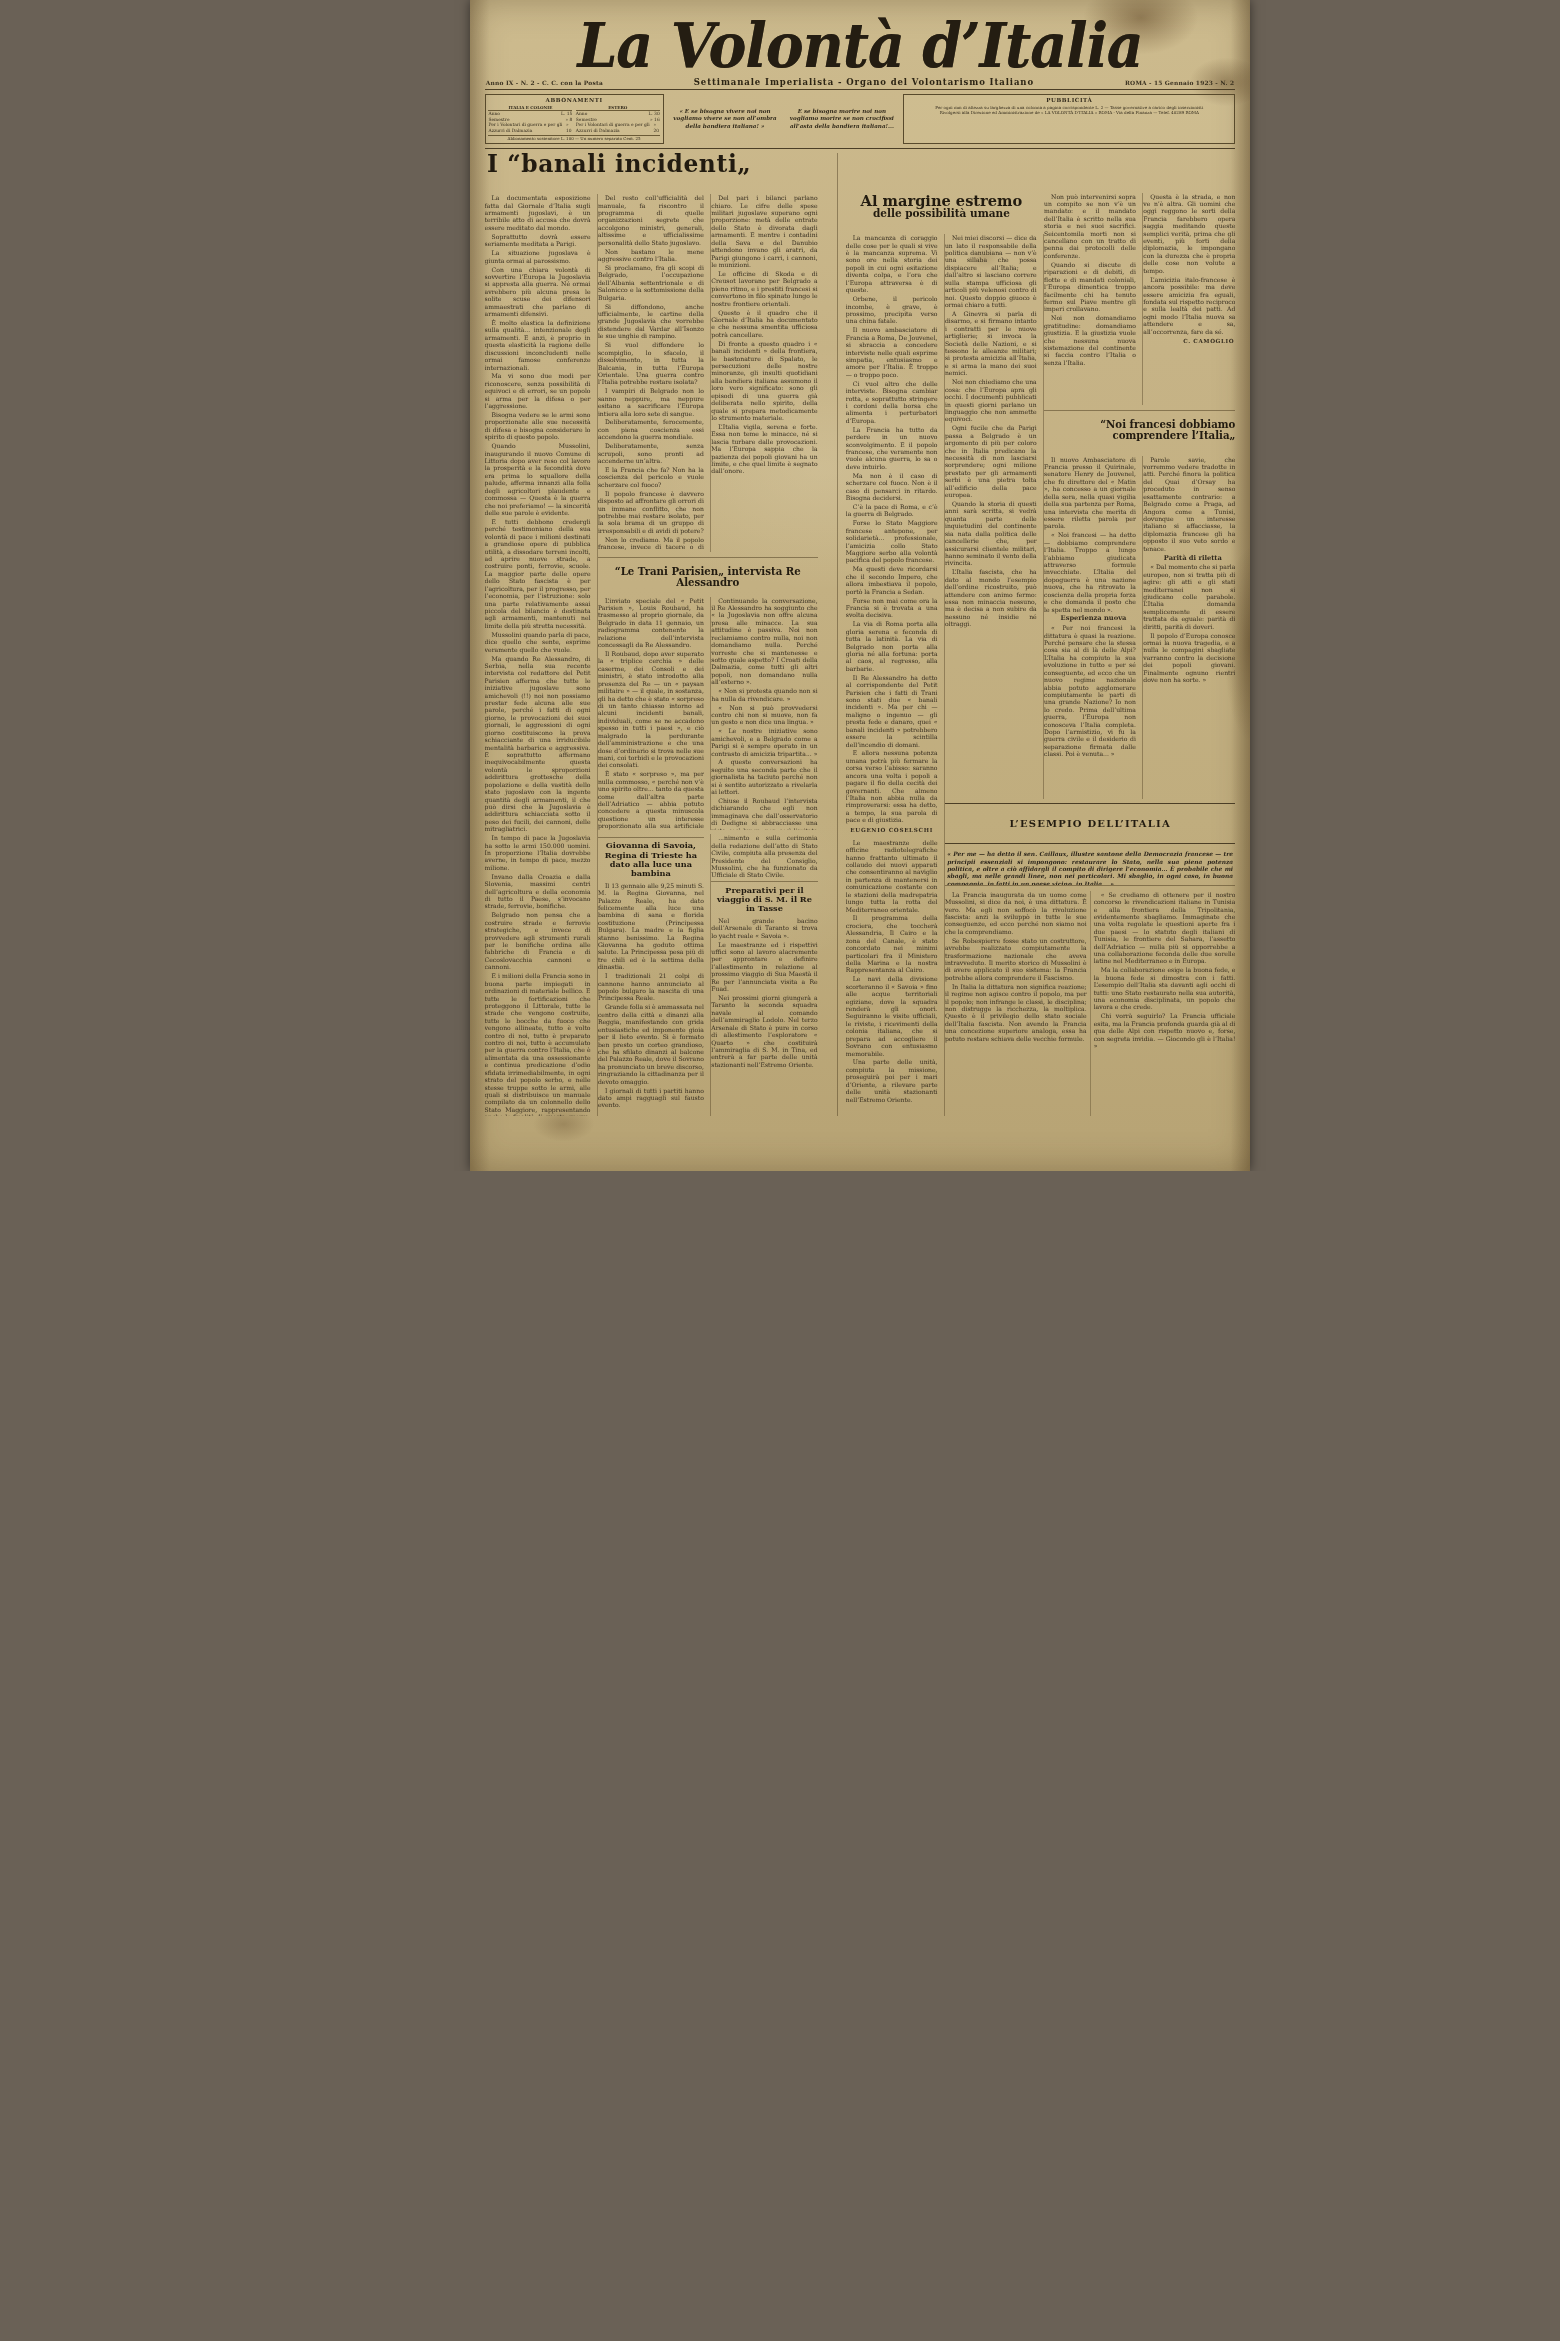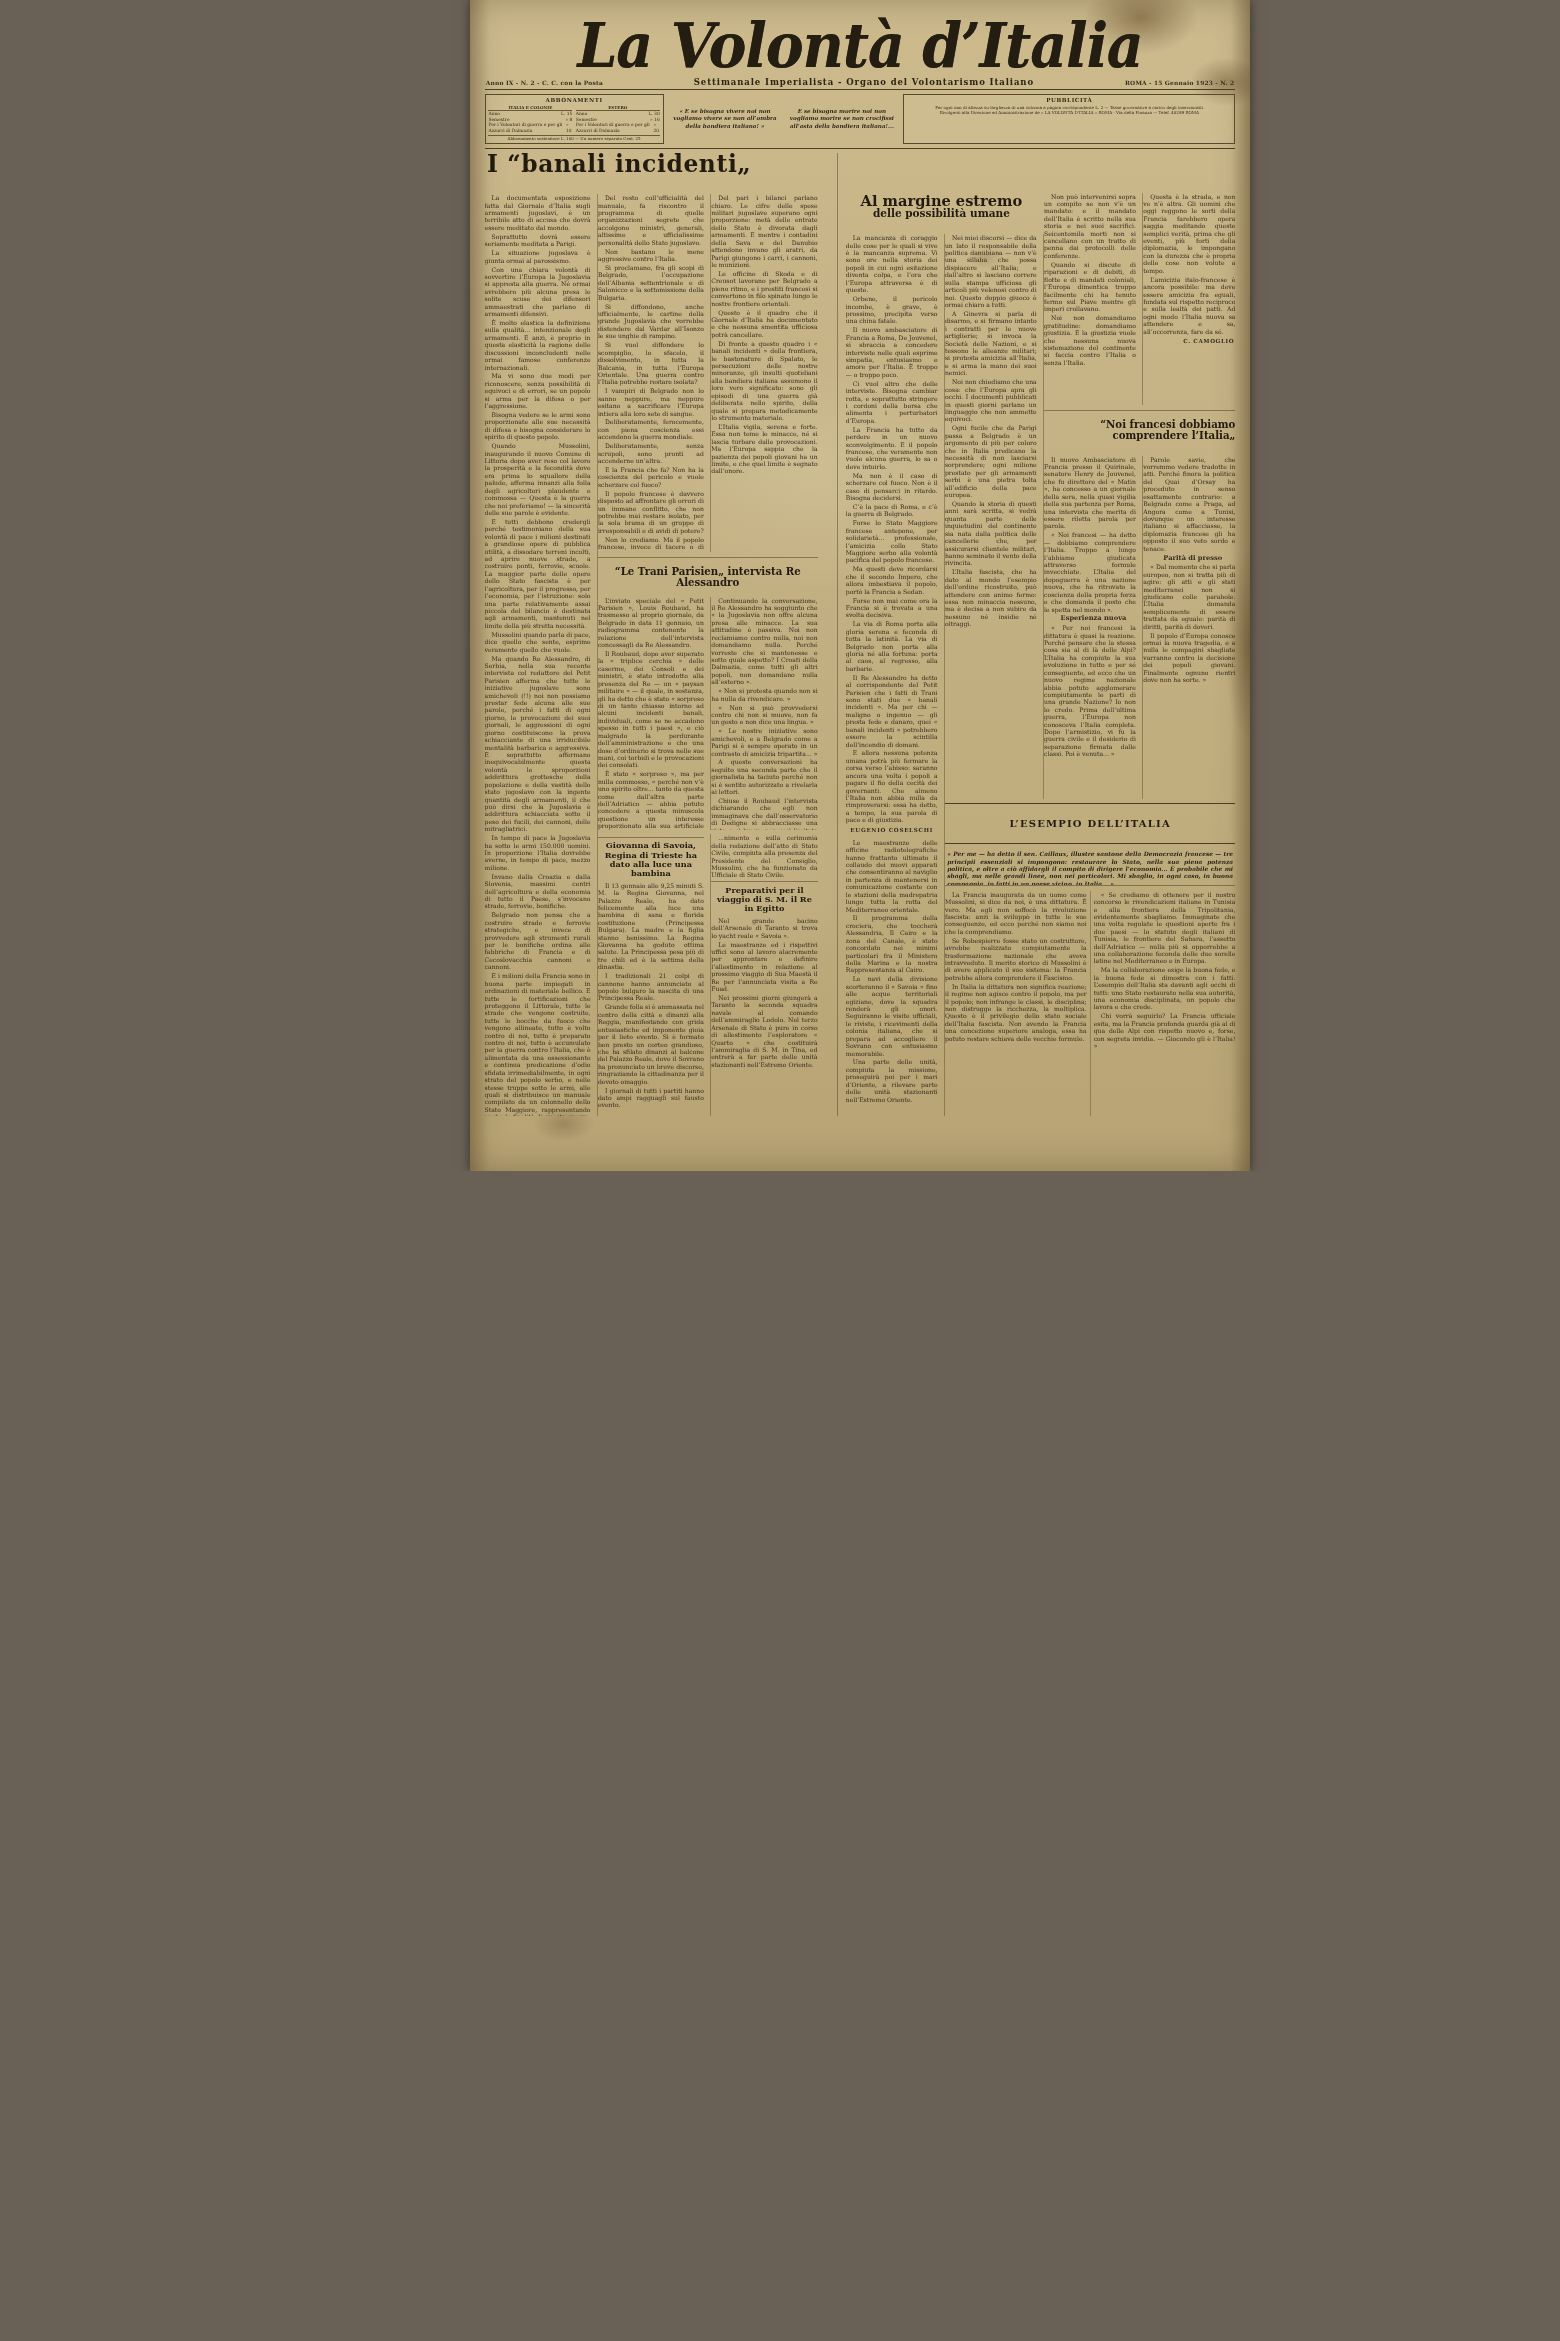--- a/index.html
+++ b/index.html
@@ -242,21 +242,21 @@
               <p>I tradizionali 21 colpi di cannone hanno annunciato al popolo bulgaro la nascita di una Principessa Reale.</p>
               <p>Grande folla si è ammassata nel centro della città e dinanzi alla Reggia, manifestando con grida entusiastiche ed imponente gioia per il lieto evento. Si è formato ben presto un corteo grandioso, che ha sfilato dinanzi al balcone del Palazzo Reale, dove il Sovrano ha pronunciato un breve discorso, ringraziando la cittadinanza per il devoto omaggio.</p>
               <p>I giornali di tutti i partiti hanno dato ampi ragguagli sul fausto evento.</p>
             </div>
         </div>
 
         <div class="txt prep">
           <div>
               <p>...nimento e sulla cerimonia della redazione dell’atto di Stato Civile, compiuta alla presenza del Presidente del Consiglio, Mussolini, che ha funzionato da Ufficiale di Stato Civile.</p>
             </div>
-          <div class="minihead">Preparativi per il viaggio di S. M. il Re in Egitto</div>
+          <div class="minihead">Preparativi per il viaggio di S. M. il Re in Tasse</div>
           <div>
               <p>Nel grande bacino dell’Arsenale di Taranto si trova lo yacht reale « Savoia ».</p>
               <p>Le maestranze ed i rispettivi uffici sono al lavoro alacremente per approntare e definire l’allestimento in relazione al prossimo viaggio di Sua Maestà il Re per l’annunciata visita a Re Fuad.</p>
               <p>Nei prossimi giorni giungerà a Taranto la seconda squadra navale al comando dell’ammiraglio Lodolo. Nel terzo Arsenale di Stato è pure in corso di allestimento l’esploratore « Quarto » che costituirà l’ammiraglia di S. M. in Tina, ed entrerà a far parte delle unità stazionanti nell’Estremo Oriente.</p>
             </div>
         </div>
       </div>
 
       <div class="right-grid">
         <div class="head-margine">
@@ -322,21 +322,21 @@
           <p class="subhead">Esperienza nuova</p>
           <div>
               <p>« Per noi francesi la dittatura è quasi la reazione. Perché pensare che la stessa cosa sia al di là delle Alpi? L’Italia ha compiuto la sua evoluzione in tutto e per sé conseguente, ed ecco che un nuovo regime nazionale abbia potuto agglomerare compiutamente le parti di una grande Nazione? Io non lo credo. Prima dell’ultima guerra, l’Europa non conosceva l’Italia completa. Dopo l’armistizio, vi fu la guerra civile e il desiderio di separazione firmata dalle classi. Poi è venuta... »</p>
             </div>
         </div>
 
         <div class="txt noi-c2">
           <div>
               <p>Parole savie, che vorremmo vedere tradotte in atti. Perché finora la politica del Quai d’Orsay ha proceduto in senso esattamente contrario: a Belgrado come a Praga, ad Angora come a Tunisi, dovunque un interesse italiano si affacciasse, la diplomazia francese gli ha opposto il suo veto sordo e tenace.</p>
             </div>
-          <p class="subhead">Parità di presso</p>
+          <p class="subhead">Parità di riletta</p>
           <div>
               <p>« Dal momento che si parla europeo, non si tratta più di agire: gli atti e gli stati mediterranei non si giudicano colle parabole. L’Italia domanda semplicemente di essere trattata da eguale: parità di diritti, parità di doveri.</p>
               <p>Il popolo d’Europa conosce ormai la nuova tragedia, e a nulla le compagini sbagliate varranno contro la decisione dei popoli giovani. Finalmente ognuno rientri dove non ha sorte. »</p>
             </div>
         </div>
 
         <div class="head-esempio">L’ESEMPIO DELL’ITALIA</div>
         <div class="lede-esempio">« Per me — ha detto il sen. Caillaux, illustre santone della Democrazia francese — tre principii essenziali si impongono: restaurare lo Stato, nella sua piena potenza politica, e oltre a ciò affidargli il compito di dirigere l’economia... È probabile che mi sbagli, ma nelle grandi linee, non nei particolari. Mi sbaglio, in ogni caso, in buona compagnia, in fatti in un paese vicino, in Italia... »</div>
         <div class="txt body-esempio">
           <div>

